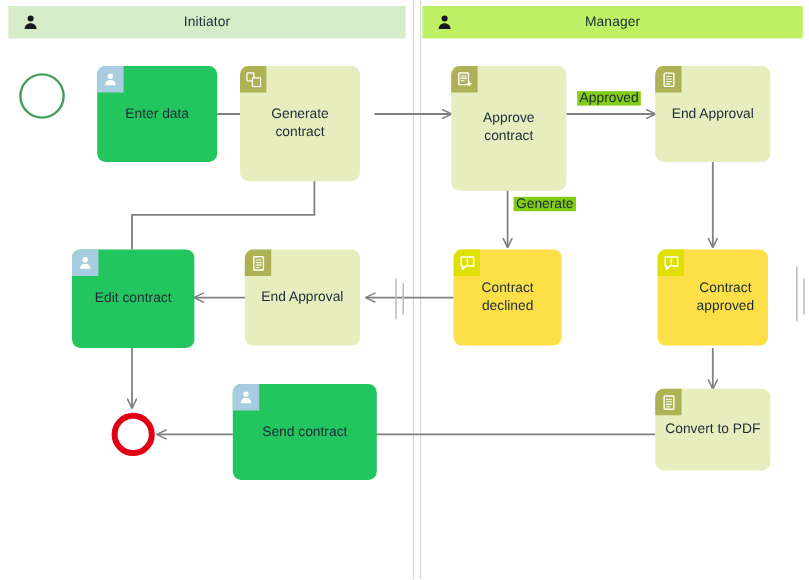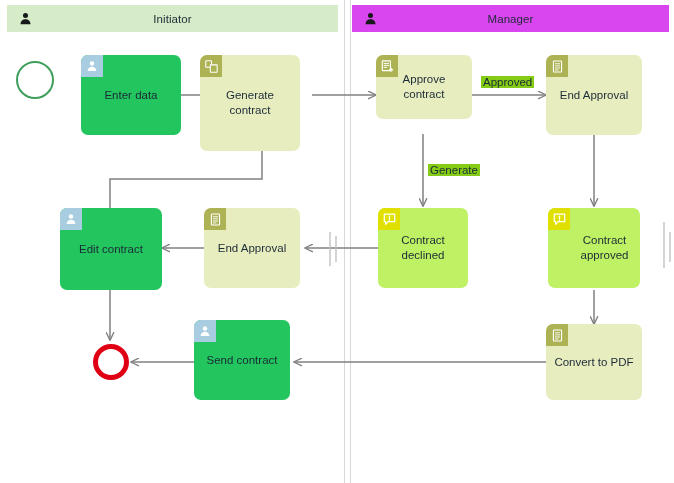--- a/index.html
+++ b/index.html
@@ -62,21 +62,21 @@
     width:22px;height:22px;
     border-top-left-radius:7px;
     display:flex;
     align-items:center;
     justify-content:center;
   }
   .n-blue{ background:#22c55e; }
   .n-blue .node-icon{ background:#a8cde0; }
   .n-olive{ background:#e8edc0; }
   .n-olive .node-icon{ background:#adb354; }
-  .n-yellow{ background:#bef264; }
+  .n-yellow{ background:#fde047; }
   .n-yellow .node-icon{ background:#e0e000; }
 
   
   .event{
     position:absolute;
     border-radius:50%;
     box-sizing:border-box;
     background:transparent;
   }
   .event-start{ border:2.4px solid #3f9e5c; }
@@ -101,21 +101,21 @@
   <div class="lane-header" style="left:7px;top:5px;width:331px;background:#d6ecc8;">
     <span class="lane-actor">
       <svg width="13" height="13" viewBox="0 0 16 16">
           <circle cx="8" cy="4.3" r="3.1" fill="#16181a"></circle>
           <path d="M1.9 15c0-3.6 2.7-6 6.1-6s6.1 2.4 6.1 6z" fill="#16181a"></path>
         </svg>
     </span>
     <span class="lane-title">Initiator</span>
   </div>
 
-  <div class="lane-header" style="left:352px;top:5px;width:317px;background:#d946ef;">
+  <div class="lane-header" style="left:352px;top:5px;width:317px;background:#bef264;">
     <span class="lane-actor">
       <svg width="13" height="13" viewBox="0 0 16 16">
           <circle cx="8" cy="4.3" r="3.1" fill="#16181a"></circle>
           <path d="M1.9 15c0-3.6 2.7-6 6.1-6s6.1 2.4 6.1 6z" fill="#16181a"></path>
         </svg>
     </span>
     <span class="lane-title">Manager</span>
   </div>
 
   <div class="lane-divider" style="left:344px;height:483px;"></div>
@@ -181,21 +181,21 @@
   <div class="node n-olive" style="left:200px;top:55px;width:100px;height:96px;">
     <span class="node-icon">
       <svg width="13" height="13" viewBox="0 0 16 16">
         <rect x="1" y="1" width="7" height="8" rx="0.6" fill="none" stroke="#ffffff" stroke-width="1.3"></rect>
         <rect x="6.5" y="6" width="8.5" height="9" rx="0.6" fill="#adb354" stroke="#ffffff" stroke-width="1.3"></rect>
       </svg>
     </span>
     <span class="label">Generate contract</span>
   </div>
 
-  <div class="node n-olive" style="left:376px;top:55px;width:96px;height:64px;">
+  <div class="node n-olive" style="left:376px;top:55px;width:96px;height:104px;">
     <span class="node-icon">
       <svg width="13" height="13" viewBox="0 0 16 16">
         <rect x="1.6" y="1" width="10" height="12" rx="0.8" fill="none" stroke="#ffffff" stroke-width="1.4"></rect>
         <path d="M3.8 4.2h5.6M3.8 6.6h5.6M3.8 9h3.2" stroke="#ffffff" stroke-width="1.2" stroke-linecap="round"></path>
         <path d="M11.6 9.6h1.6v1.6h1.6v1.6h-1.6v1.6h-1.6v-1.6H10v-1.6h1.6z" fill="#ffffff"></path>
       </svg>
     </span>
     <span class="label">Approve contract</span>
   </div>
 
@@ -244,31 +244,31 @@
   <div class="node n-olive" style="left:204px;top:208px;width:96px;height:80px;">
     <span class="node-icon">
       <svg width="13" height="13" viewBox="0 0 16 16">
         <rect x="3" y="1.2" width="10" height="13.6" rx="0.9" fill="none" stroke="#ffffff" stroke-width="1.4"></rect>
         <path d="M5.4 4.6h5.2M5.4 7.2h5.2M5.4 9.8h5.2M5.4 12.2h3.4" stroke="#ffffff" stroke-width="1.1" stroke-linecap="round"></path>
       </svg>
     </span>
     <span class="label">End Approval</span>
   </div>
 
-  <div class="node n-blue" style="left:194px;top:320px;width:96px;height:80px;">
+  <div class="node n-blue" style="left:194px;top:320px;width:120px;height:80px;">
     <span class="node-icon">
       <svg width="12" height="12" viewBox="0 0 16 16">
           <circle cx="8" cy="4.6" r="3" fill="#ffffff"></circle>
           <path d="M2.2 14.6c0-3.4 2.6-5.6 5.8-5.6s5.8 2.2 5.8 5.6z" fill="#ffffff"></path>
         </svg>
     </span>
     <span class="label">Send contract</span>
   </div>
 
-  <div class="node n-olive" style="left:546px;top:324px;width:96px;height:76px;">
+  <div class="node n-olive" style="left:546px;top:324px;width:96px;height:68px;">
     <span class="node-icon">
       <svg width="13" height="13" viewBox="0 0 16 16">
         <rect x="3" y="1.2" width="10" height="13.6" rx="0.9" fill="none" stroke="#ffffff" stroke-width="1.4"></rect>
         <path d="M5.4 4.6h5.2M5.4 7.2h5.2M5.4 9.8h5.2M5.4 12.2h3.4" stroke="#ffffff" stroke-width="1.1" stroke-linecap="round"></path>
       </svg>
     </span>
     <span class="label">Convert to PDF</span>
   </div>
 
 </div>

